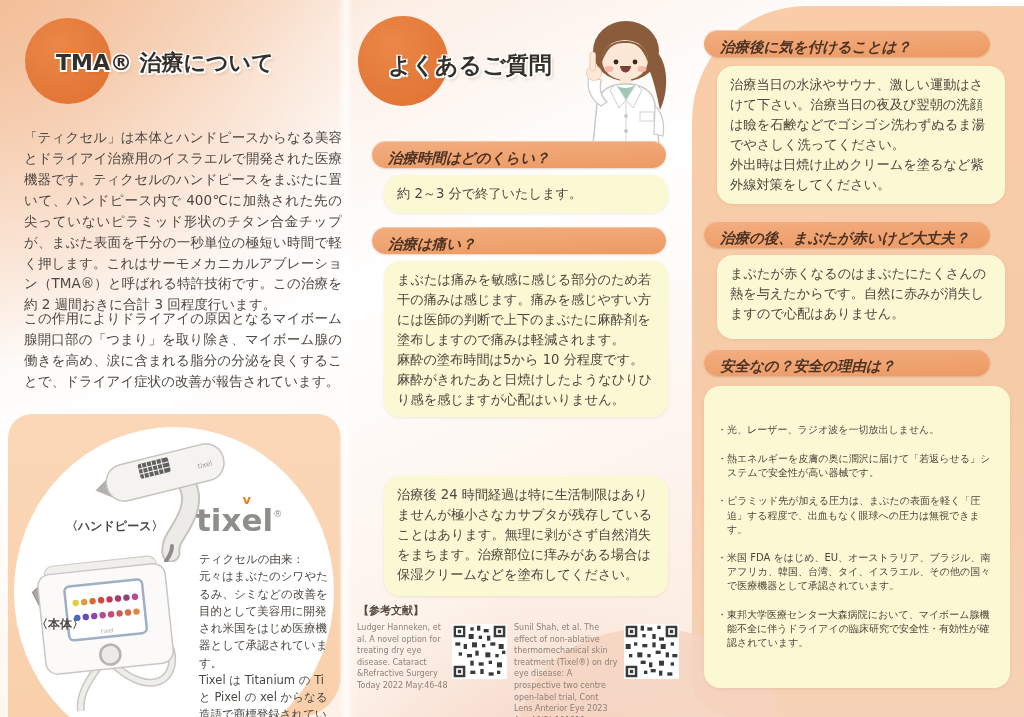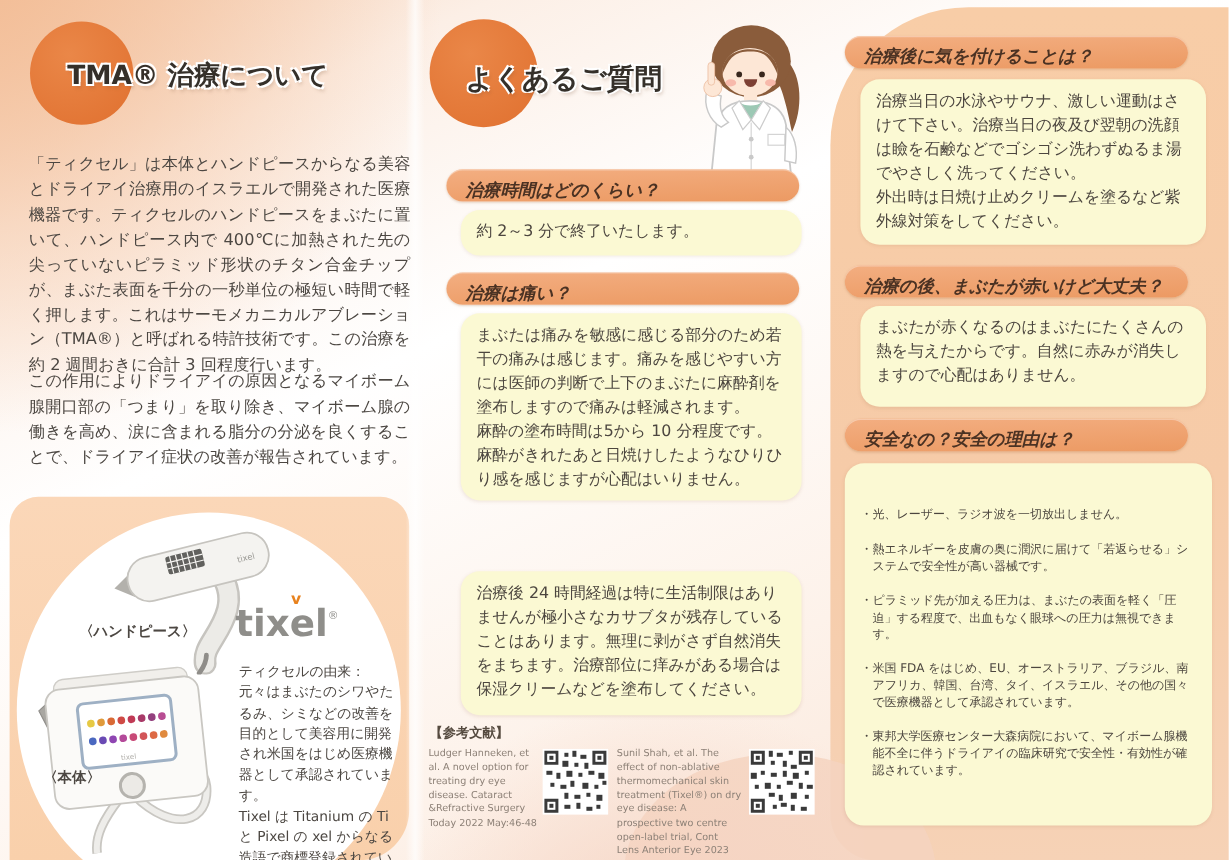--- a/index.html
+++ b/index.html
@@ -120,21 +120,21 @@
           <circle cx="83.5" cy="72" r="3.2" fill="#b44a9a"></circle>
         <circle cx="92" cy="72" r="3.2" fill="#c84a78"></circle>
           <circle cx="100.5" cy="72" r="3.2" fill="#d25558"></circle>
         <circle cx="109" cy="72" r="3.2" fill="#dd6a45"></circle>
           <circle cx="117.5" cy="72" r="3.2" fill="#e08a3f"></circle>
       </g>
       <text x="80" y="90" font-size="6" fill="#b3b1ac" font-family="DejaVu Sans,sans-serif">tixel</text>
       <circle cx="87" cy="112" r="10" fill="#eceae6" stroke="#b5b3ae" stroke-width="2.5"></circle>
     </g>
   </svg>
-  <p class="device-label" style="left:36px;top:640px">〈本体〉</p>
+  <p class="device-label" style="left:36px;top:616px">〈本体〉</p>
 
   <div class="tixel-logo" style="left:196px;top:505px"><span>tix</span><span class="e-wrap"><span class="v-accent">v</span><span>e</span></span><span>l</span><sup>®</sup></div>
 
   <p class="origin-text" style="left:199px;top:551px;width:138px">ティクセルの由来：
 元々はまぶたのシワやたるみ、シミなどの改善を目的として美容用に開発され米国をはじめ医療機器として承認されています。
 Tixel は Titanium の Ti と Pixel の xel からなる造語で商標登録されています。</p>
 
   <div class="hdr-circle" style="left:358px;top:16px;width:90px;height:90px"></div>
   <h2 class="panel-title" style="left:388px;top:50px;font-size:23px">よくあるご質問</h2>
 

